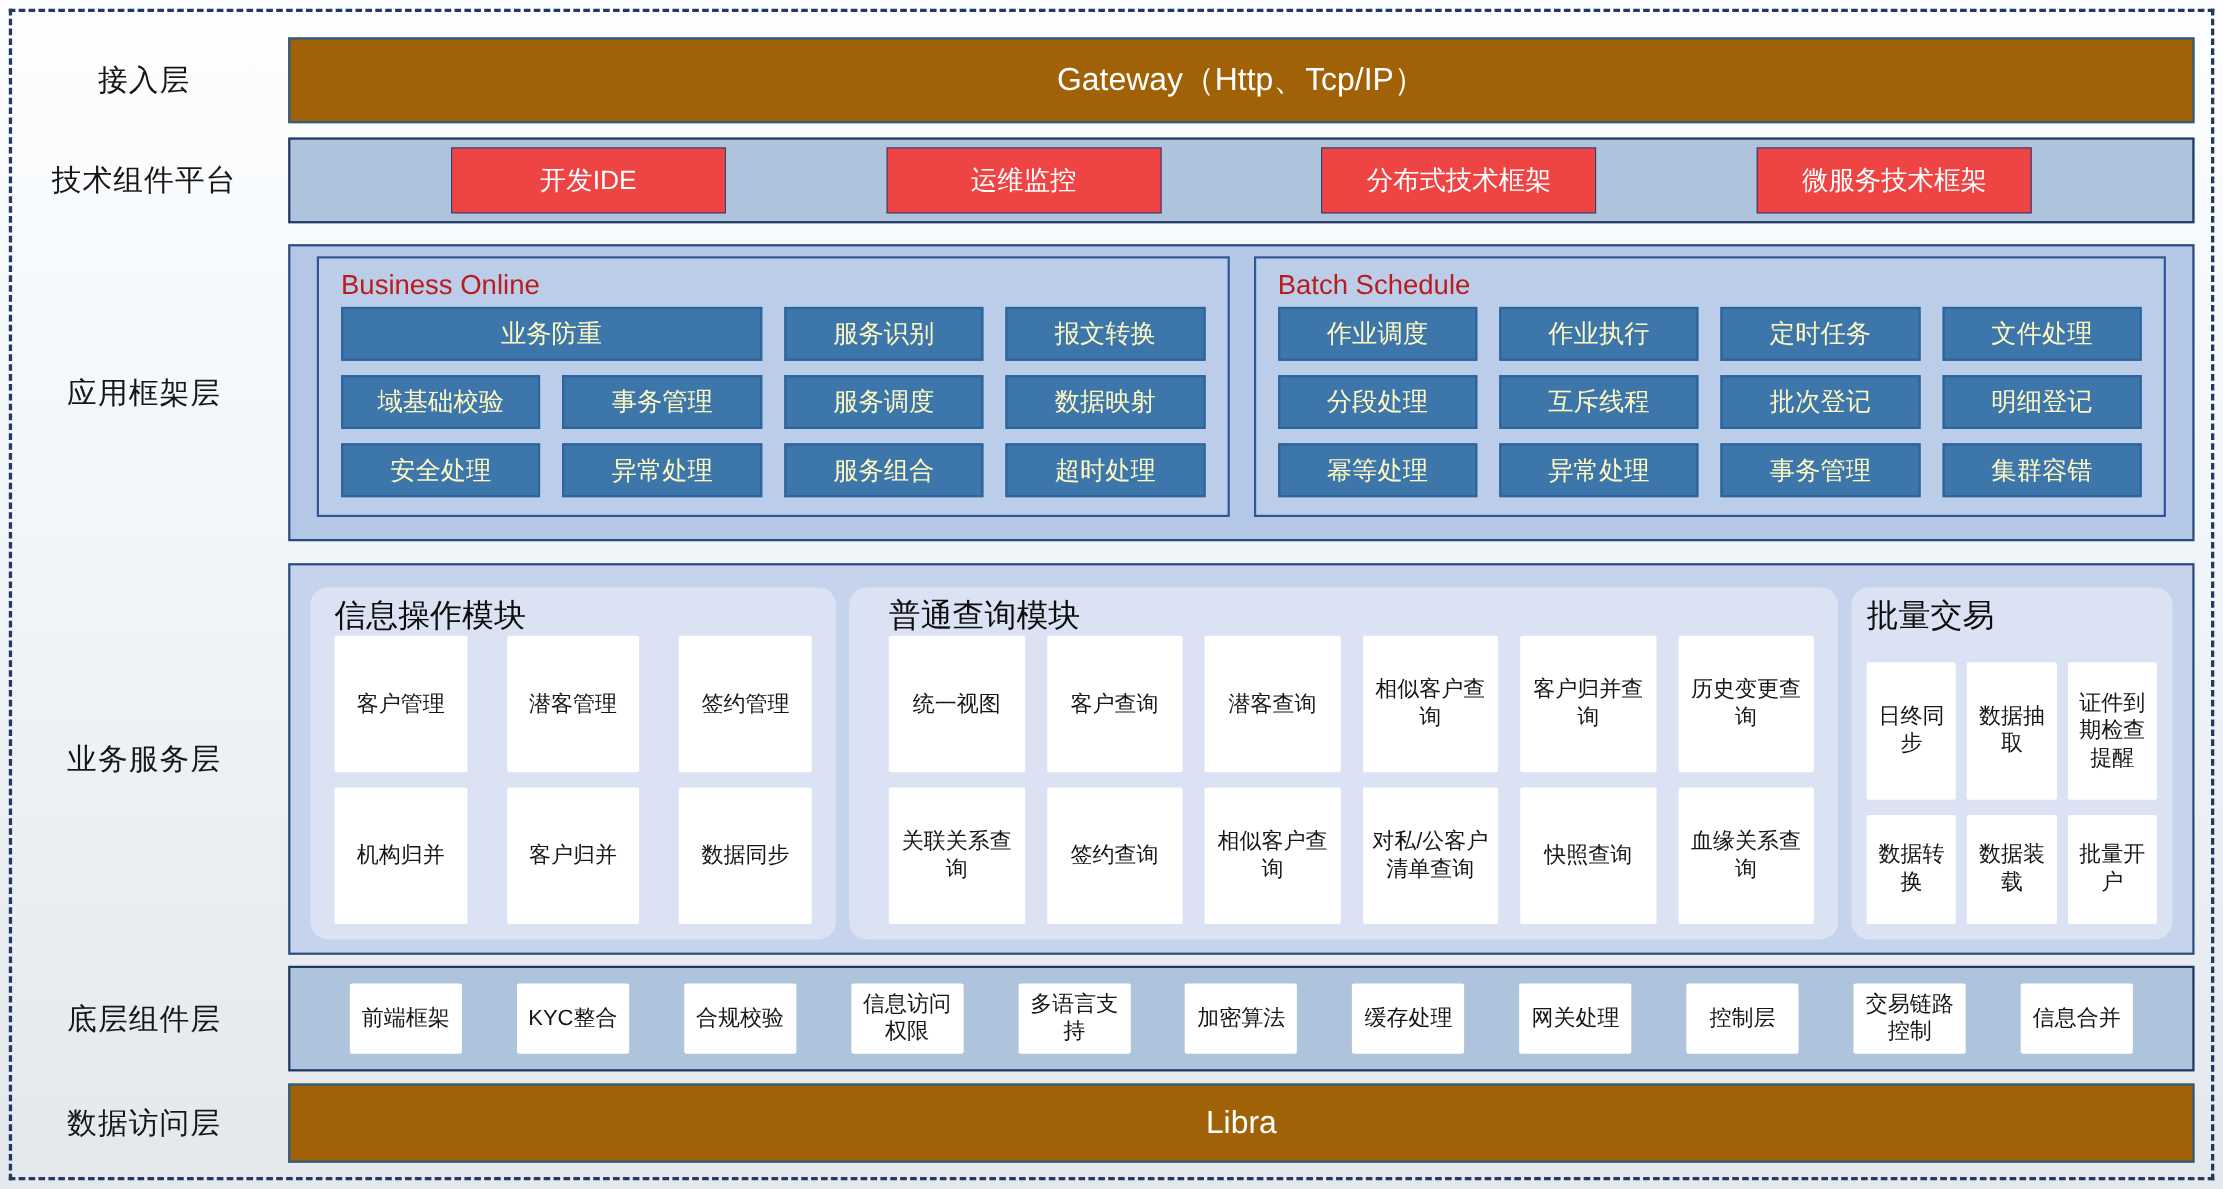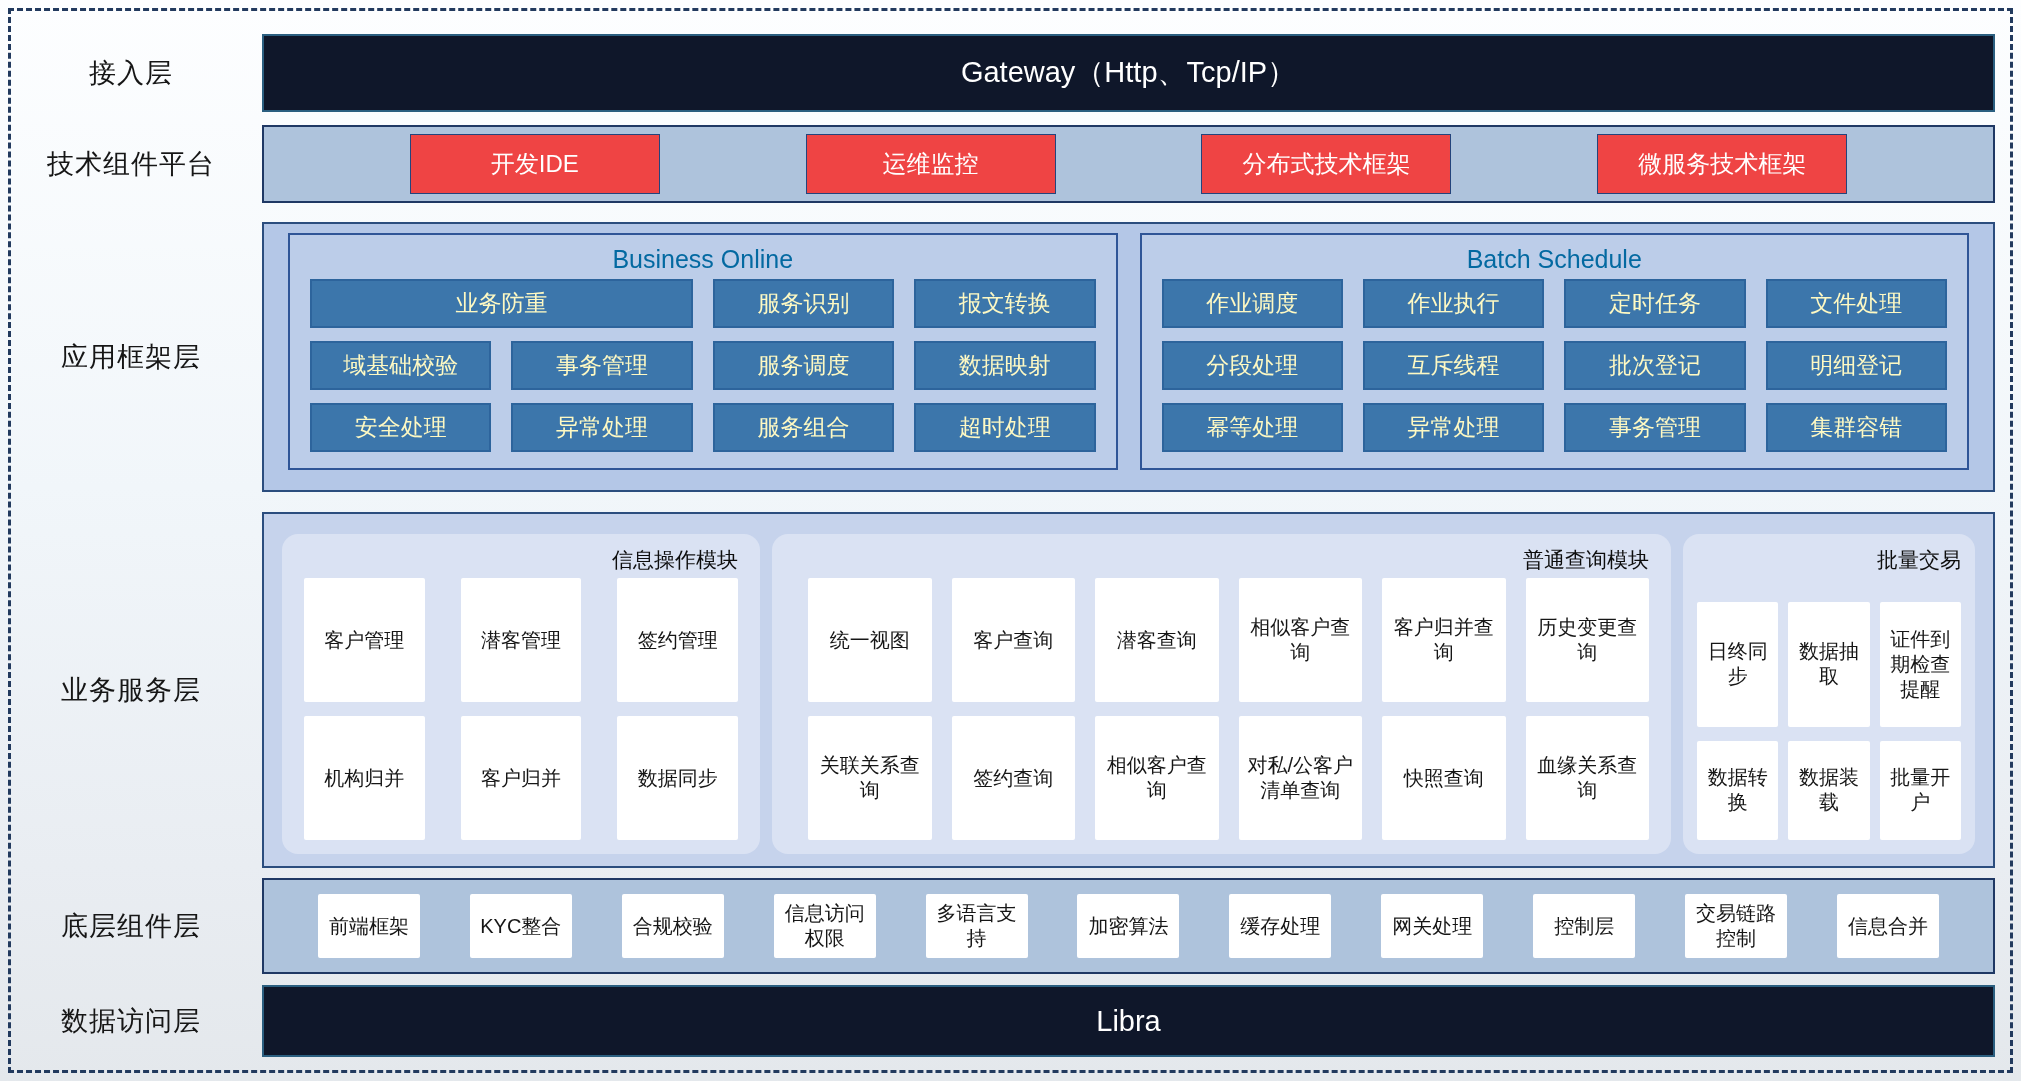--- a/index.html
+++ b/index.html
@@ -26,21 +26,21 @@
   .ll-tech    { top:125px; height:78px; }
   .ll-appfw   { top:222px; height:270px; }
   .ll-bizsvc  { top:512px; height:356px; }
   .ll-base    { top:878px; height:96px;  }
   .ll-data    { top:985px; height:72px;  }
 
   .content { position:absolute; left:262px; width:1733px; box-sizing:border-box; }
 
   
   .bar-teal {
-    background:#0f172a; border:2px solid #2b5f80;
+    background:#a16207; border:2px solid #2b5f80;
     color:#ffffff; font-size:29px;
     display:flex; align-items:center; justify-content:center;
   }
   .bar-gateway { top:34px; height:78px; }
   .bar-libra   { top:985px; height:72px; }
 
   
   .tech-container {
     top:125px; height:78px;
     background:#aec3dc; border:2px solid #1f3864;
@@ -57,21 +57,21 @@
   .appfw-container {
     top:222px; height:270px;
     background:#b4c7e7; border:2px solid #2b4d7e;
     display:flex; gap:22px; padding:9px 24px 20px;
   }
   .fw-panel {
     flex:1; background:#bccde9; border:2px solid #2f5597;
     display:flex; flex-direction:column;
     padding:2px 20px 16px; box-sizing:border-box;
   }
-  .fw-title { height:42px; line-height:44px; text-align:center; font-size:25px; color:#0369a1; }
+  .fw-title { height:42px; line-height:44px; font-size:25px; color:#b91c1c; }
   .fw-grid { flex:1; display:grid; grid-template-columns:repeat(4,1fr); gap:13px 20px; }
   .fw-grid-bo > div:nth-of-type(1) { grid-column:span 2; }
   .sbtn {
     background:#3c76ab; border:2px solid #2d649c;
     color:#fef9c3; font-size:23px;
     display:flex; align-items:center; justify-content:center;
   }
 
   
   .bizsvc-container {
@@ -82,21 +82,21 @@
   }
   .bs-top { display:flex; gap:12px; flex:1; min-height:0; }
   .module-panel {
     background:#dae2f3; border-radius:16px;
     padding:2px 22px 14px; box-sizing:border-box;
     display:flex; flex-direction:column;
   }
   .mp-info  { width:478px; }
   .mp-query { flex:1;padding-left:36px; }
   .mp-batch { width:292px; padding:2px 14px 14px;gap:24px; }
-  .module-title { height:42px; line-height:48px; text-align:right; font-size:21px; color:#0d0d0d; }
+  .module-title { height:42px; line-height:48px; text-align:left; font-size:29px; color:#0d0d0d; }
   .module-grid { flex:1; display:grid; }
   .grid-info  { grid-template-columns:repeat(3,1fr); gap:14px 36px; }
   .grid-query { grid-template-columns:repeat(6,1fr); gap:14px 20px; }
   .grid-batch { grid-template-columns:repeat(3,1fr); gap:14px 10px; }
   .chip {
     background:#ffffff; border-radius:2px;
     color:#161616; font-size:20px; line-height:1.25;
     display:flex; align-items:center; justify-content:center;
     text-align:center; padding:2px 4px; box-sizing:border-box;
   }

